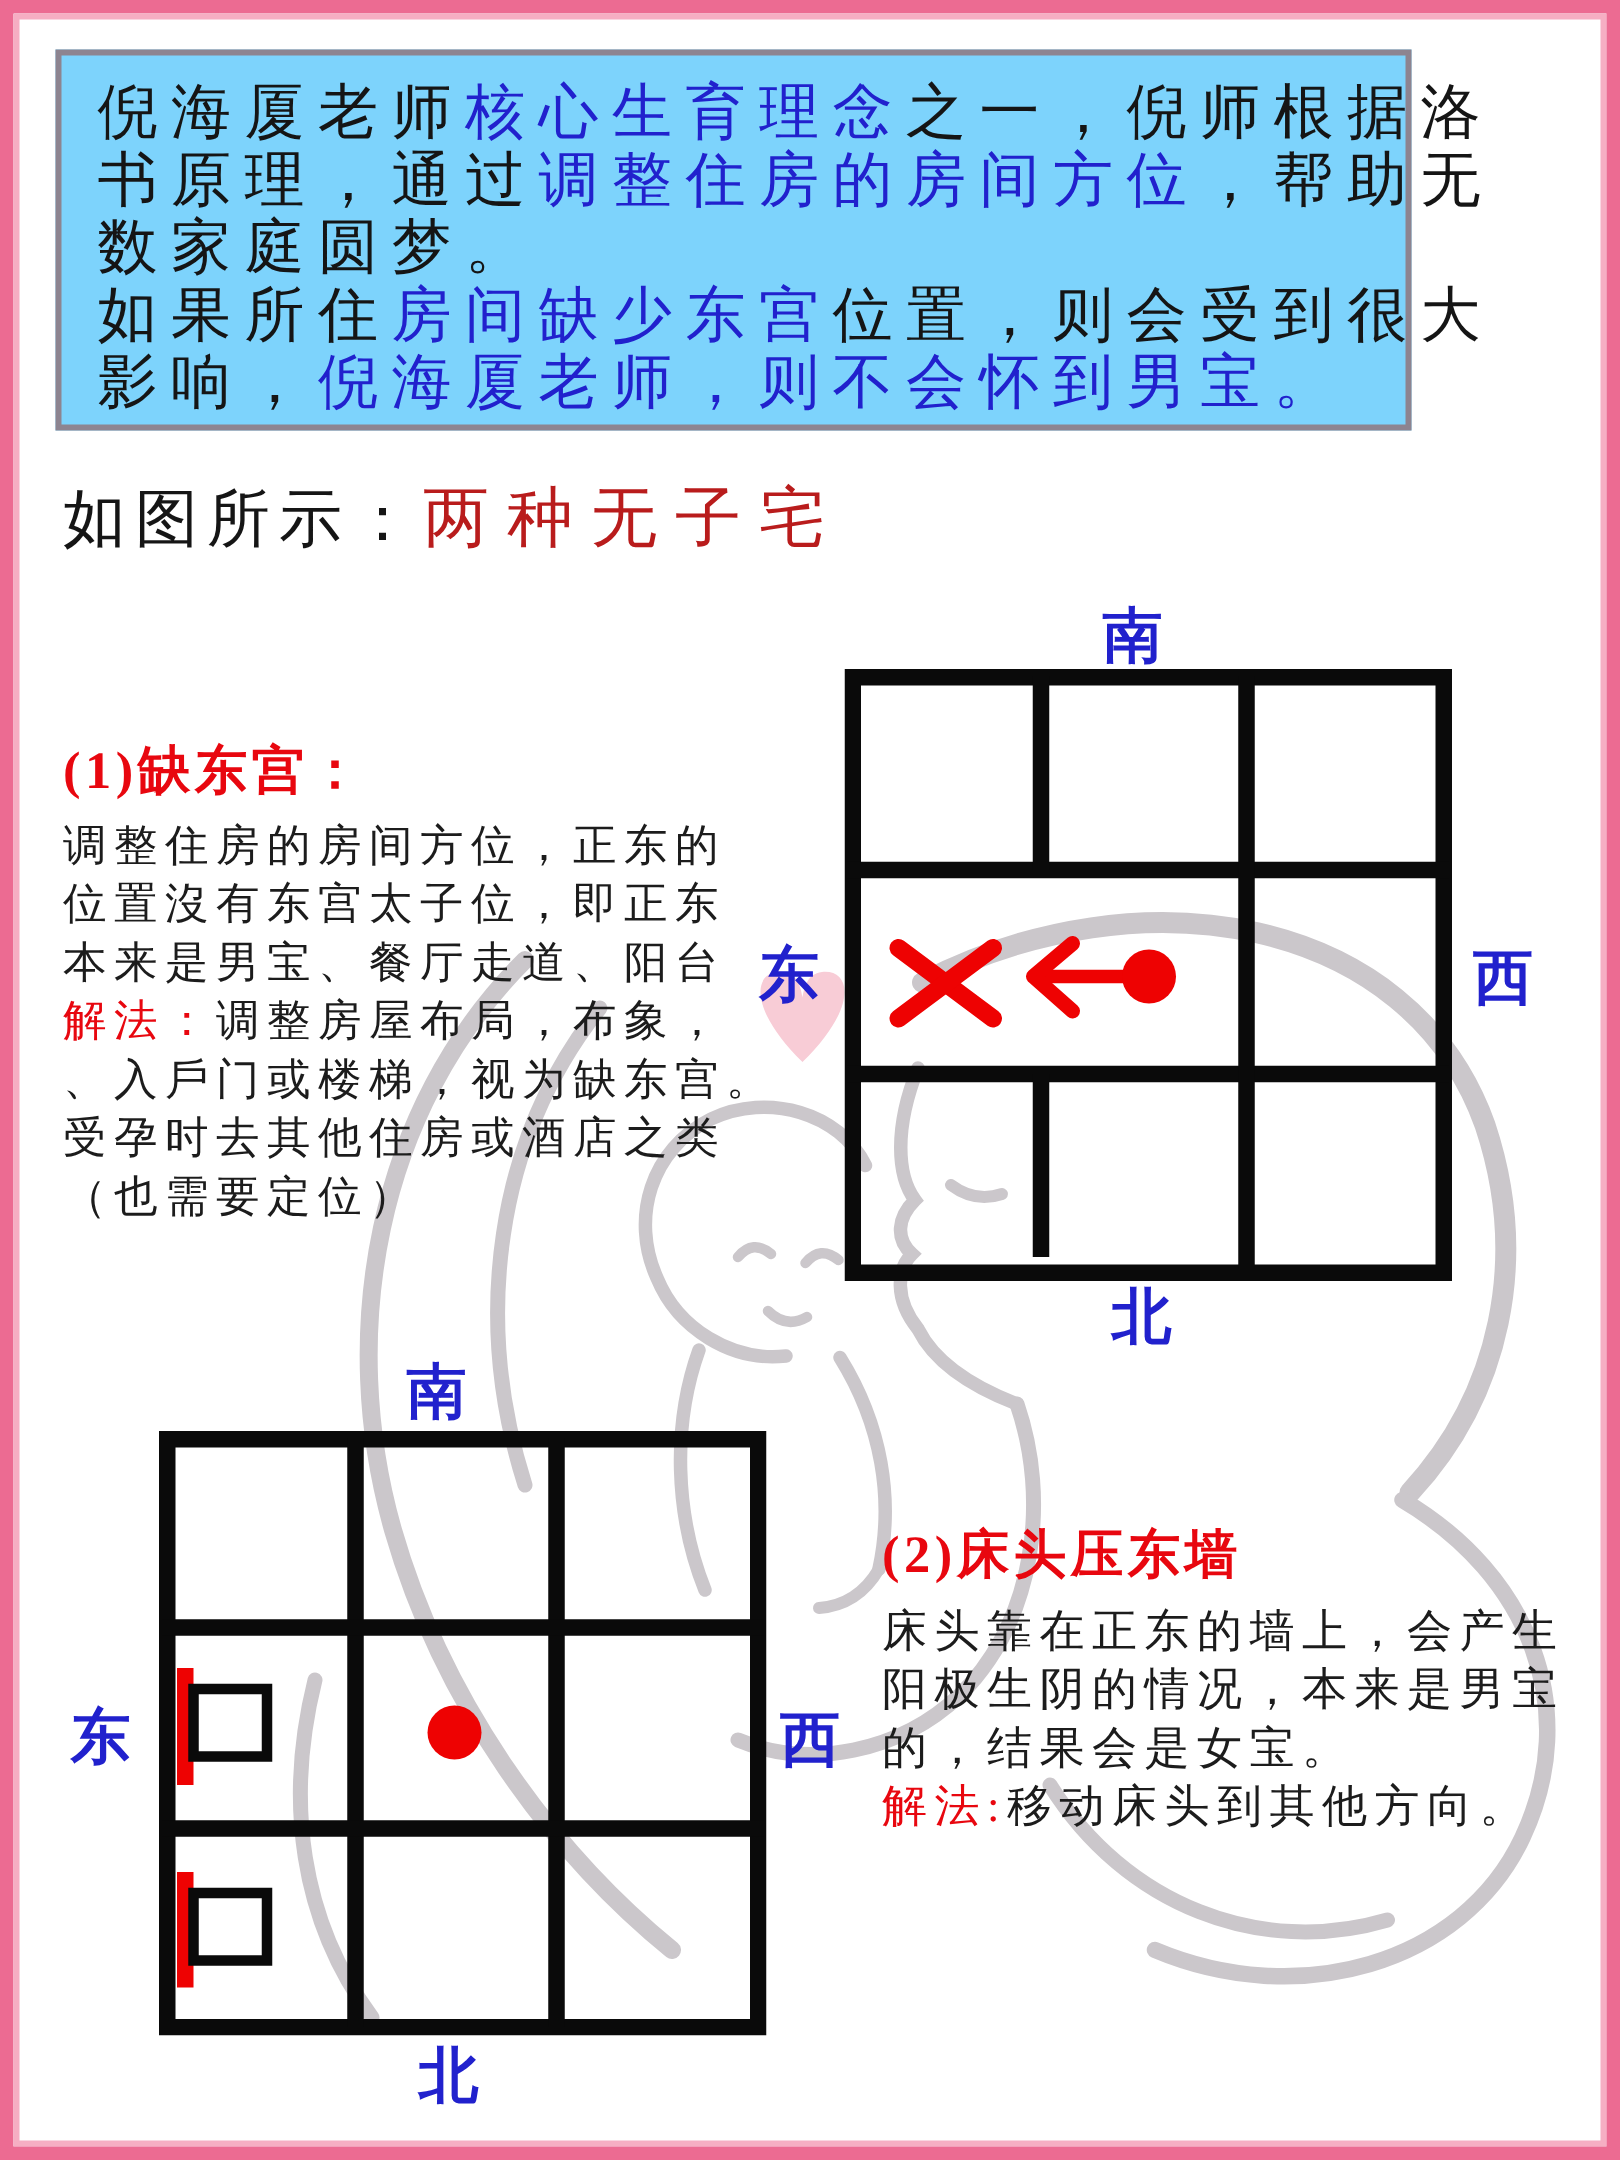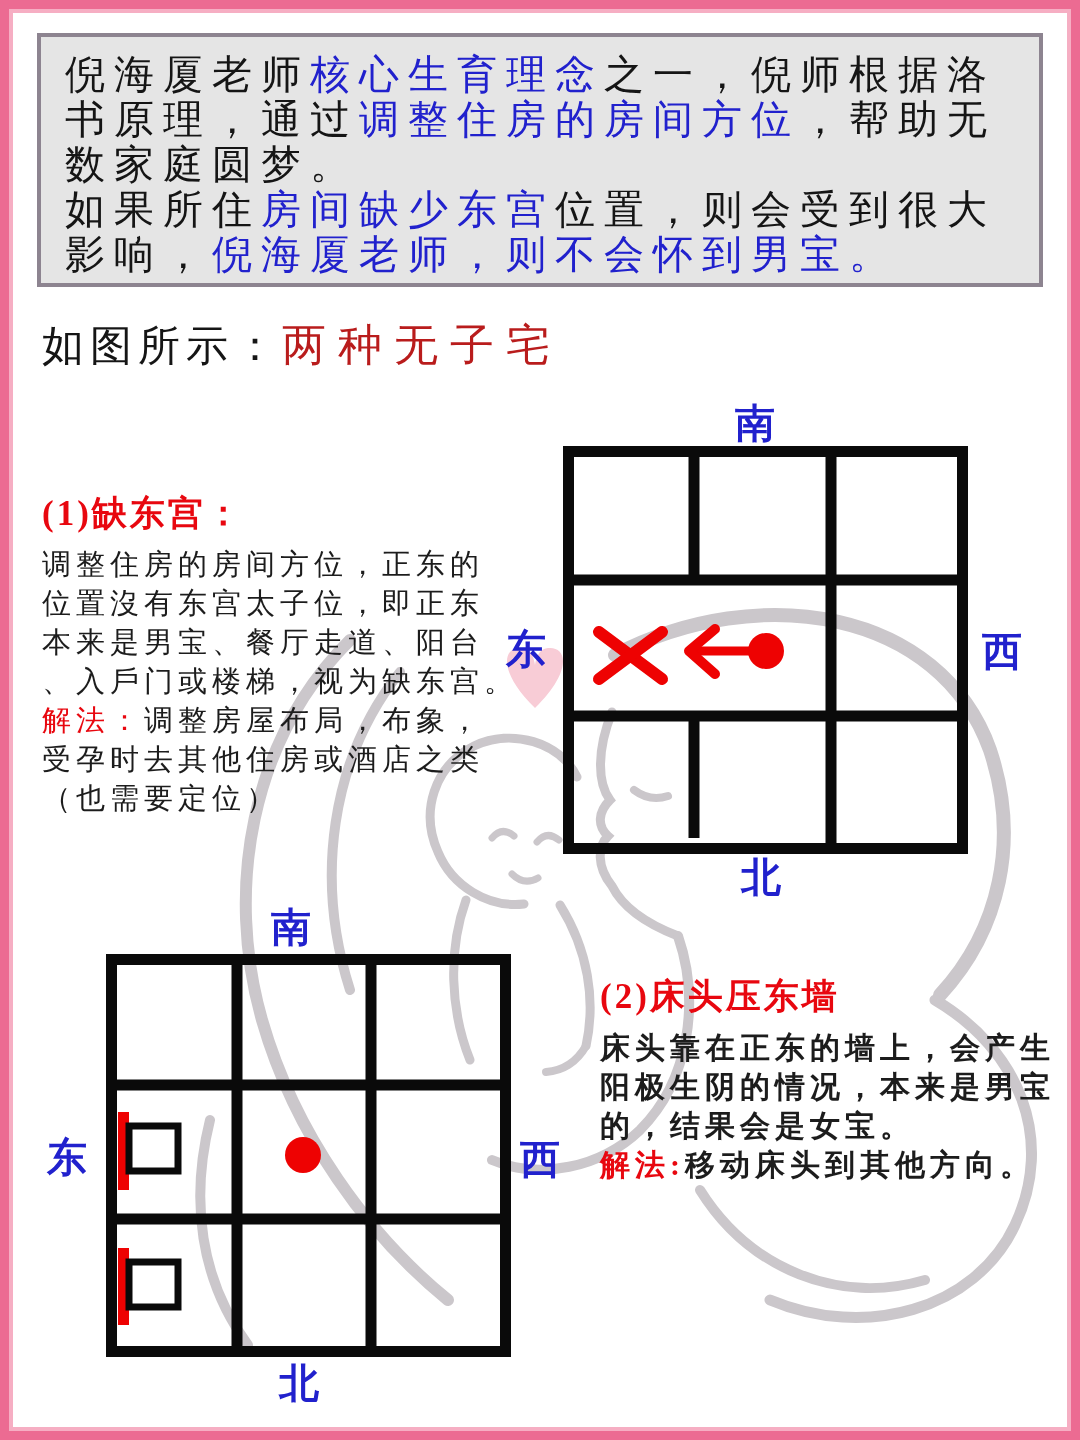--- a/index.html
+++ b/index.html
@@ -1,33 +1,33 @@
 <!DOCTYPE html>
 <html><head>
 <meta charset="utf-8">
 <style>
   html,body{margin:0;padding:0;background:#ffffff;}
   .canvas{position:relative;width:1080px;height:1440px;background:#ffffff;overflow:hidden;
           font-family:"Liberation Serif","DejaVu Serif",serif;}
   .frame{position:absolute;inset:0;border:9px solid #ec6b92;box-shadow:inset 0 0 0 4px #f6aec3;
          z-index:40;pointer-events:none;}
   
-  .header-box{position:absolute;left:37px;top:33px;width:1006px;height:254px;box-sizing:border-box;
-              background:#e5e5e5;border:4px solid #8d8490;padding:15px 0 0 24px;z-index:6;}
+  .header-box{position:absolute;left:37px;top:33px;width:904px;height:254px;box-sizing:border-box;
+              background:#7dd3fc;border:4px solid #8d8490;padding:15px 0 0 24px;z-index:6;}
   .header-line{font-size:40px;line-height:45px;letter-spacing:9px;color:#151515;white-space:nowrap;}
   .blue{color:#2121cd;}
   
   .subtitle{position:absolute;left:42px;top:316px;z-index:6;white-space:nowrap;}
   .subtitle .pre{font-size:42px;letter-spacing:6px;color:#151515;}
   .subtitle .hl{font-size:44px;letter-spacing:12px;color:#b91c1c;}
   
   .sec{position:absolute;z-index:6;white-space:nowrap;}
   .sec .title{font-size:35px;font-weight:bold;letter-spacing:3px;color:#e8070f;margin-bottom:8px;}
   .sec .bl{font-size:29px;line-height:39px;letter-spacing:5px;color:#1c1c1c;}
-  #section2 .bl{font-size:30px;line-height:39px;font-weight:bold;}
+  #section2 .bl{font-size:30px;line-height:39px;}
   .sec .sol{color:#e8070f;}
   
   .dir{position:absolute;width:64px;text-align:center;font-size:40px;font-weight:bold;color:#2121cd;
        z-index:6;font-family:"Liberation Sans","DejaVu Sans",sans-serif;}
   .gridsvg{position:absolute;z-index:4;}
   .wm{position:absolute;left:0;top:0;z-index:1;}
 </style>
 </head>
 <body>
 
@@ -67,27 +67,27 @@
 
   <div class="subtitle">
     <span class="pre">如图所示：</span><span class="hl">两种无子宅</span>
   </div>
 
   <div class="sec" id="section1" style="left:42px;top:490px;">
     <div class="title">(1)缺东宫：</div>
     <div class="bl">调整住房的房间方位，正东的</div>
     <div class="bl">位置沒有东宫太子位，即正东</div>
     <div class="bl">本来是男宝、餐厅走道、阳台</div>
+    <div class="bl"><span class="sol">解法：</span><span>调整房屋布局，布象，</span></div>
     <div class="bl">、入戶门或楼梯，视为缺东宫。</div>
-    <div class="bl"><span class="sol">解法：</span><span>调整房屋布局，布象，</span></div>
     <div class="bl">受孕时去其他住房或酒店之类</div>
     <div class="bl">（也需要定位）</div>
   </div>
 
-  <div class="sec" id="section2" style="left:588px;top:973px;margin-left:12px;">
+  <div class="sec" id="section2" style="left:588px;top:1013px;">
     <div class="title">(2)床头压东墙</div>
     <div class="bl">床头靠在正东的墙上，会产生</div>
     <div class="bl">阳极生阴的情况，本来是男宝</div>
     <div class="bl">的，结果会是女宝。</div>
     <div class="bl"><span class="sol">解法:</span><span>移动床头到其他方向。</span></div>
   </div>
 
   <svg class="gridsvg" style="left:563px;top:446px;" width="405" height="408" viewBox="0 0 405 408">
     <g stroke="#0a0a0a" stroke-width="11" fill="none">
       <rect x="5.5" y="5.5" width="394" height="397"></rect>

